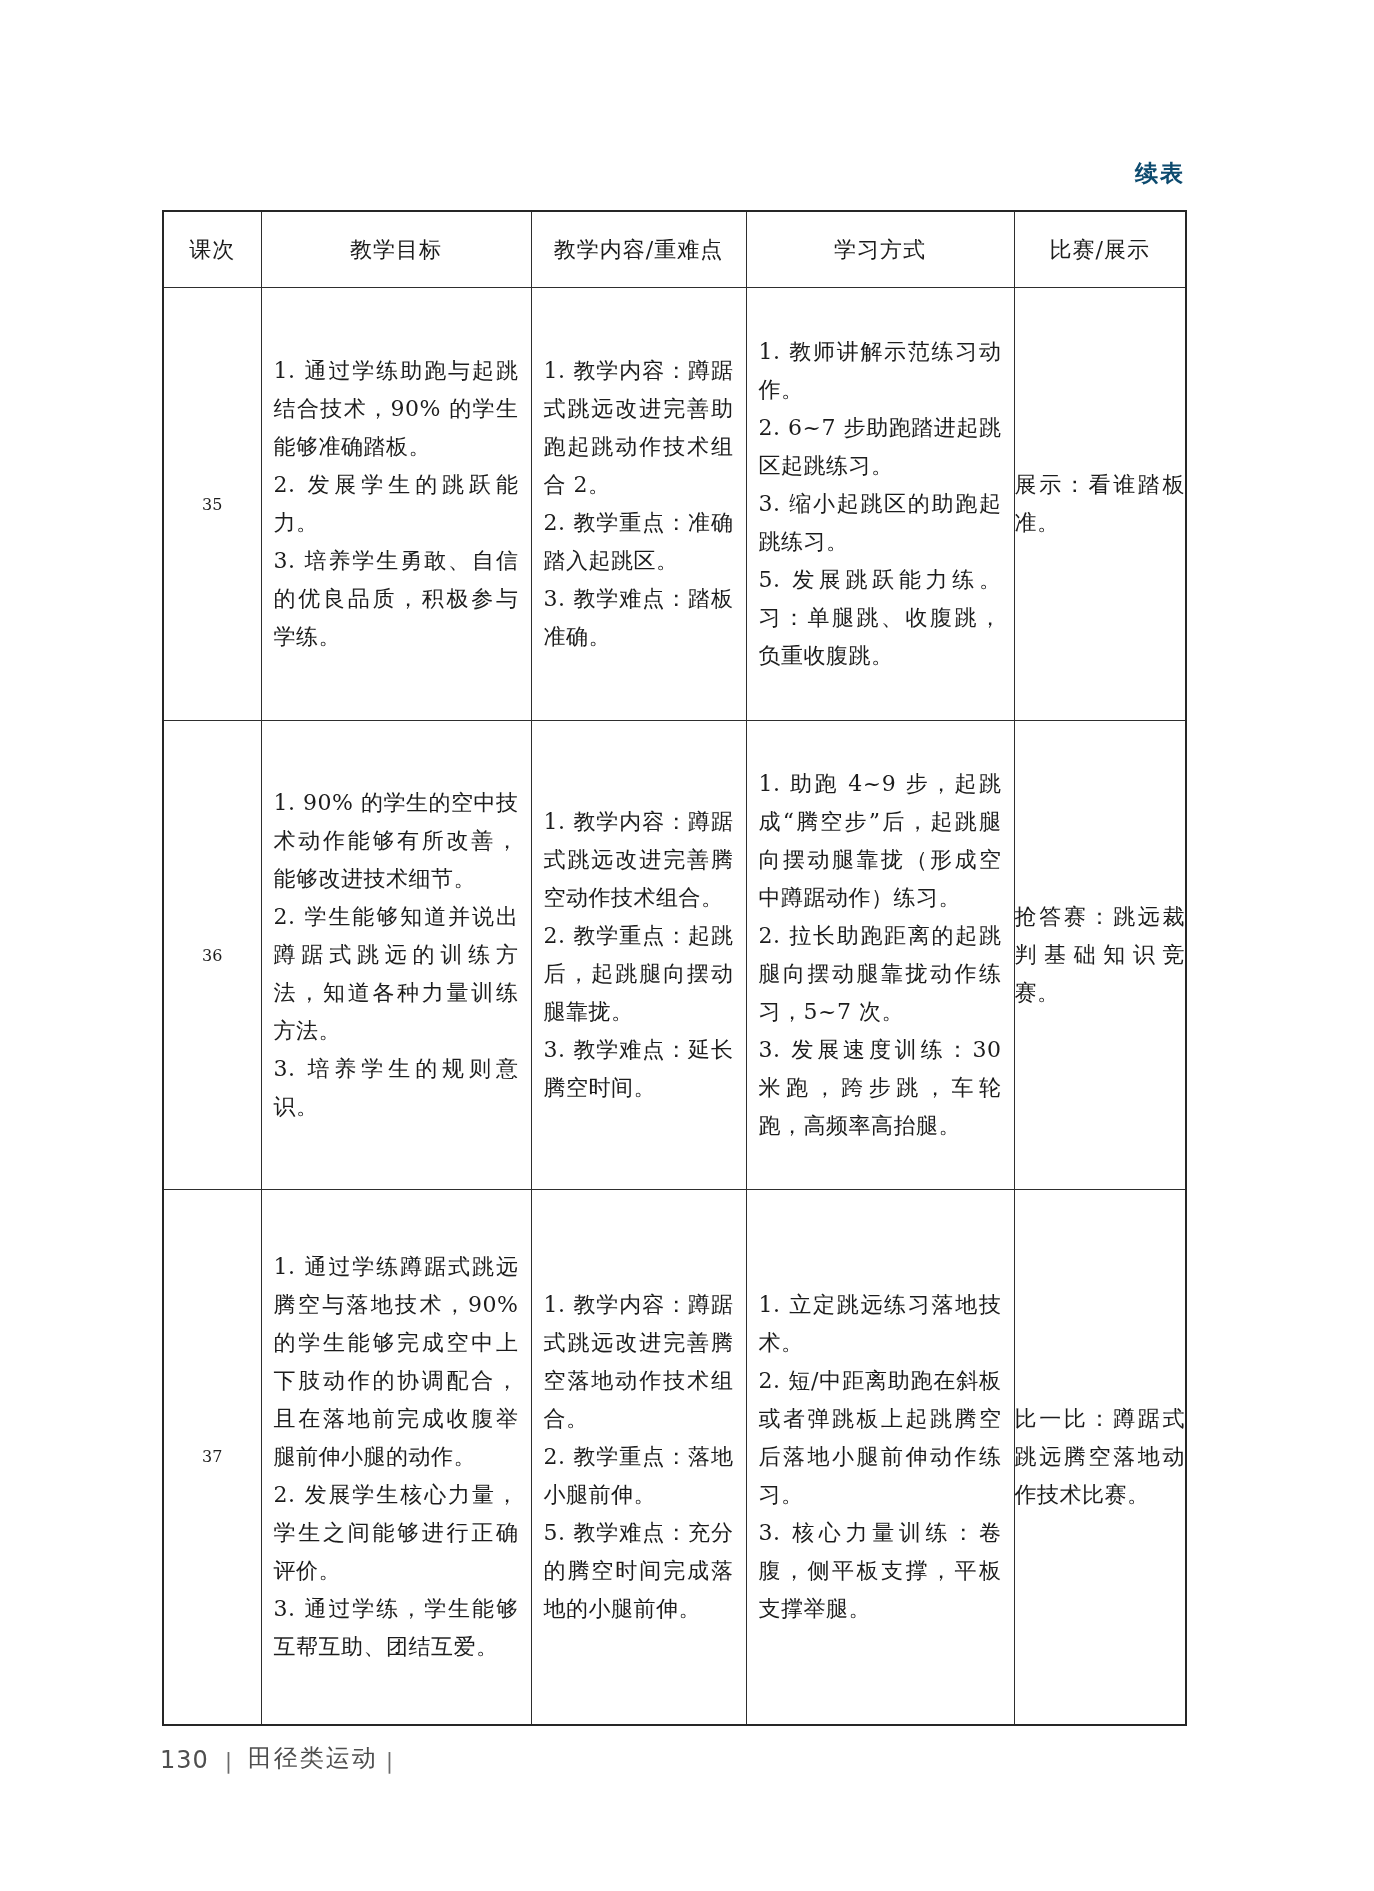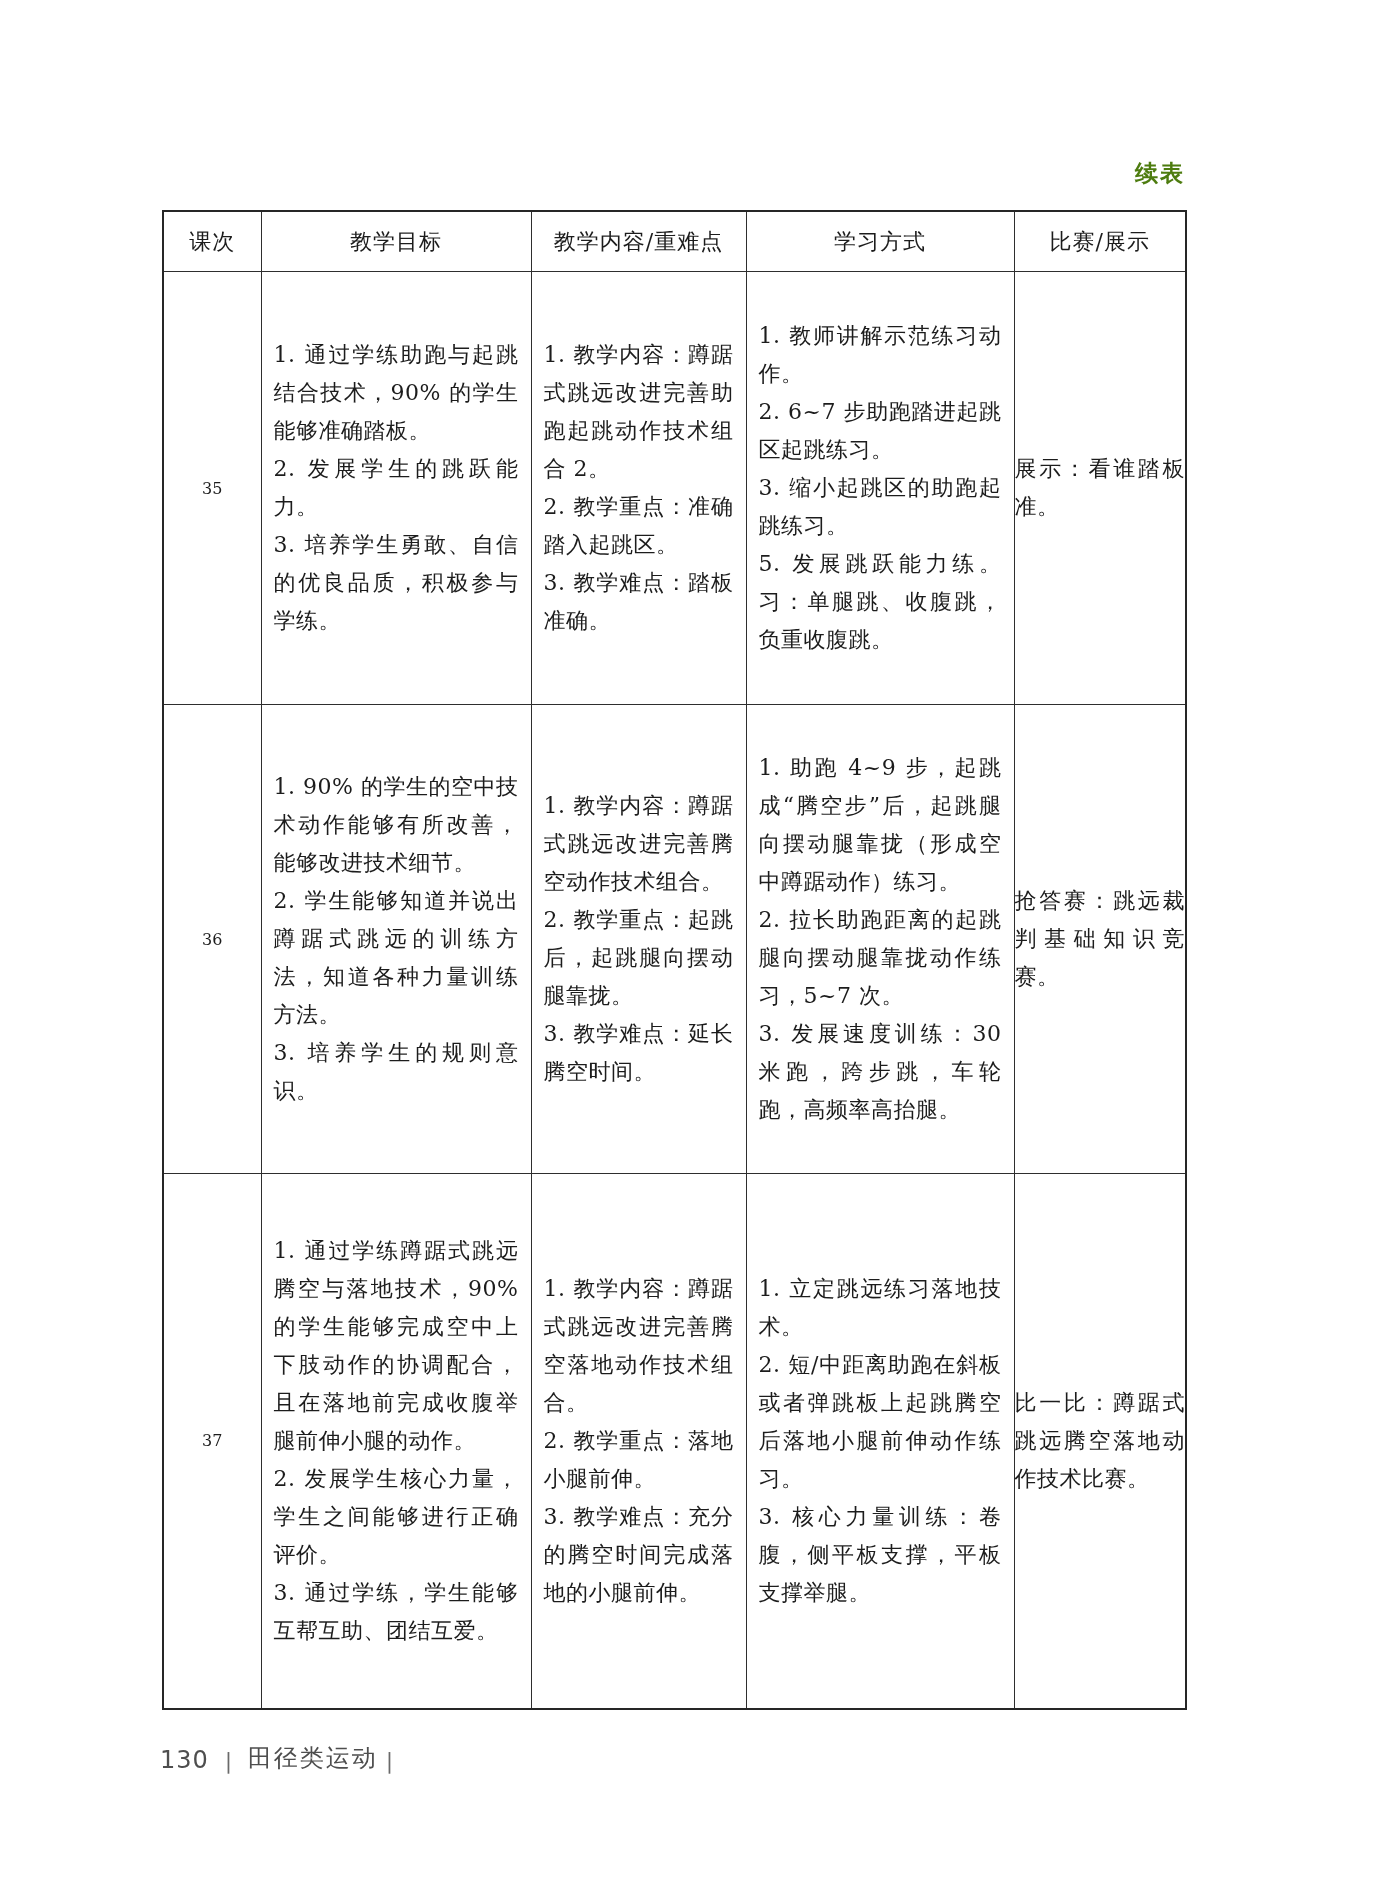--- a/index.html
+++ b/index.html
@@ -19,42 +19,42 @@
   .cont-label {
     position: absolute;
     top: 158px;
     left: 162px;
     width: 1023px;
     text-align: right;
     font-family: "DejaVu Sans", "Liberation Sans", sans-serif;
     font-weight: bold;
     font-size: 23px;
     letter-spacing: 2px;
-    color: #4d7c0f;
+    color: #0c4a6e;
   }
   table.lesson-table {
     position: absolute;
     left: 162px;
     top: 210px;
     width: 1023px;
     border-collapse: collapse;
     table-layout: fixed;
     border: 2px solid #262626;
   }
   .lesson-table th, .lesson-table td {
     border: 1px solid #2e2e2e;
     vertical-align: middle;
   }
   .lesson-table th {
     height: 43px;
     font-weight: normal;
     font-size: 22px;
     letter-spacing: 1px;
     text-align: center;
-    padding: 8px;
+    padding: 16px;
   }
   tr.r0 { height: 433px; }
   tr.r1 { height: 469px; }
   tr.r2 { height: 535px; }
   td.c-lesson {
     text-align: center;
     font-size: 16px;
     padding: 0;
   }
   td.c-text {
@@ -160,21 +160,21 @@
       <tr class="r2">
         <td class="c-lesson">37</td>
         <td class="c-text">
           <p>1. 通过学练蹲踞式跳远腾空与落地技术，90% 的学生能够完成空中上下肢动作的协调配合，且在落地前完成收腹举腿前伸小腿的动作。</p>
           <p>2. 发展学生核心力量，学生之间能够进行正确评价。</p>
           <p>3. 通过学练，学生能够互帮互助、团结互爱。</p>
         </td>
         <td class="c-text">
           <p>1. 教学内容：蹲踞式跳远改进完善腾空落地动作技术组合。</p>
           <p>2. 教学重点：落地小腿前伸。</p>
-          <p>3. 教学难点：充分的腾空时间完成落地的小腿前伸。</p>
+          <p>5. 教学难点：充分的腾空时间完成落地的小腿前伸。</p>
         </td>
         <td class="c-text">
           <p>1. 立定跳远练习落地技术。</p>
           <p>2. 短/中距离助跑在斜板或者弹跳板上起跳腾空后落地小腿前伸动作练习。</p>
           <p>3. 核心力量训练：卷腹，侧平板支撑，平板支撑举腿。</p>
         </td>
         <td class="c-comp">
           <p>比一比：蹲踞式跳远腾空落地动作技术比赛。</p>
         </td>
       </tr>

